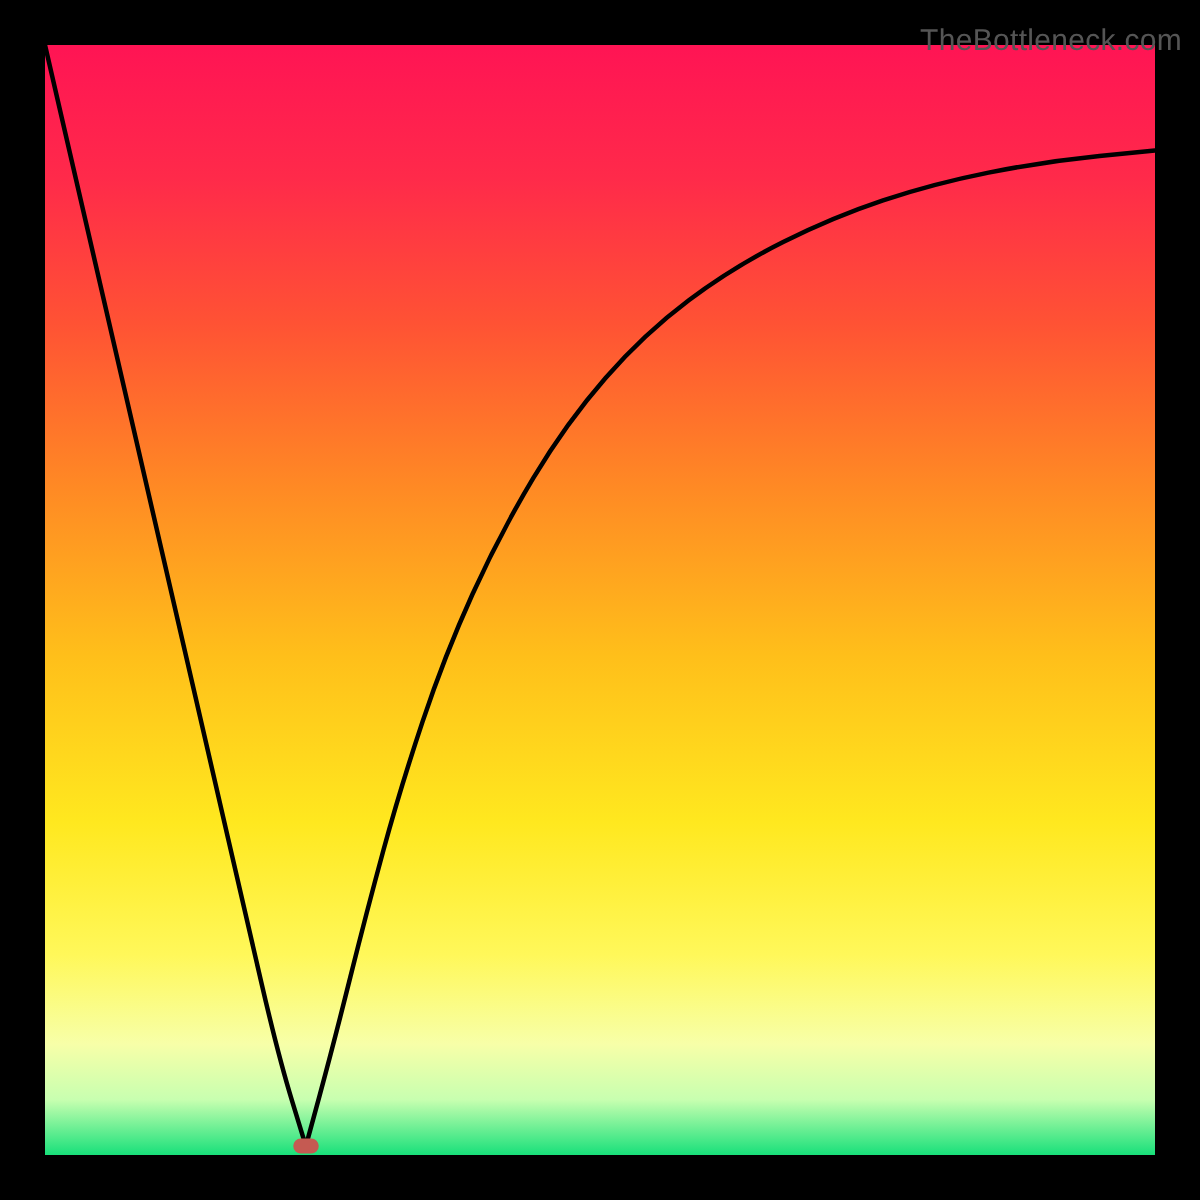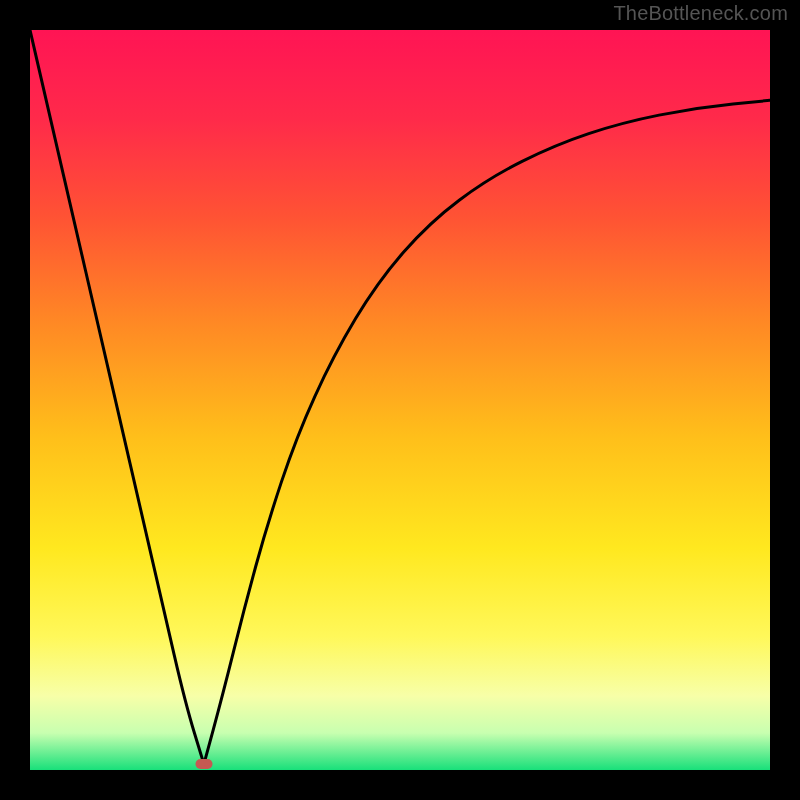--- a/index.html
+++ b/index.html
@@ -12,21 +12,21 @@
     overflow: hidden;
   }
   .frame {
     position: relative;
     width: 800px;
     height: 800px;
     background: #000;
   }
   .watermark {
     position: absolute;
-    top: 2px;
+    top: 16px;
     right: 12px;
     color: #555;
     font-size: 20px;
     font-weight: 500;
     letter-spacing: 0.2px;
     z-index: 10;
   }
   .plot {
     position: absolute;
     left: 30px;

